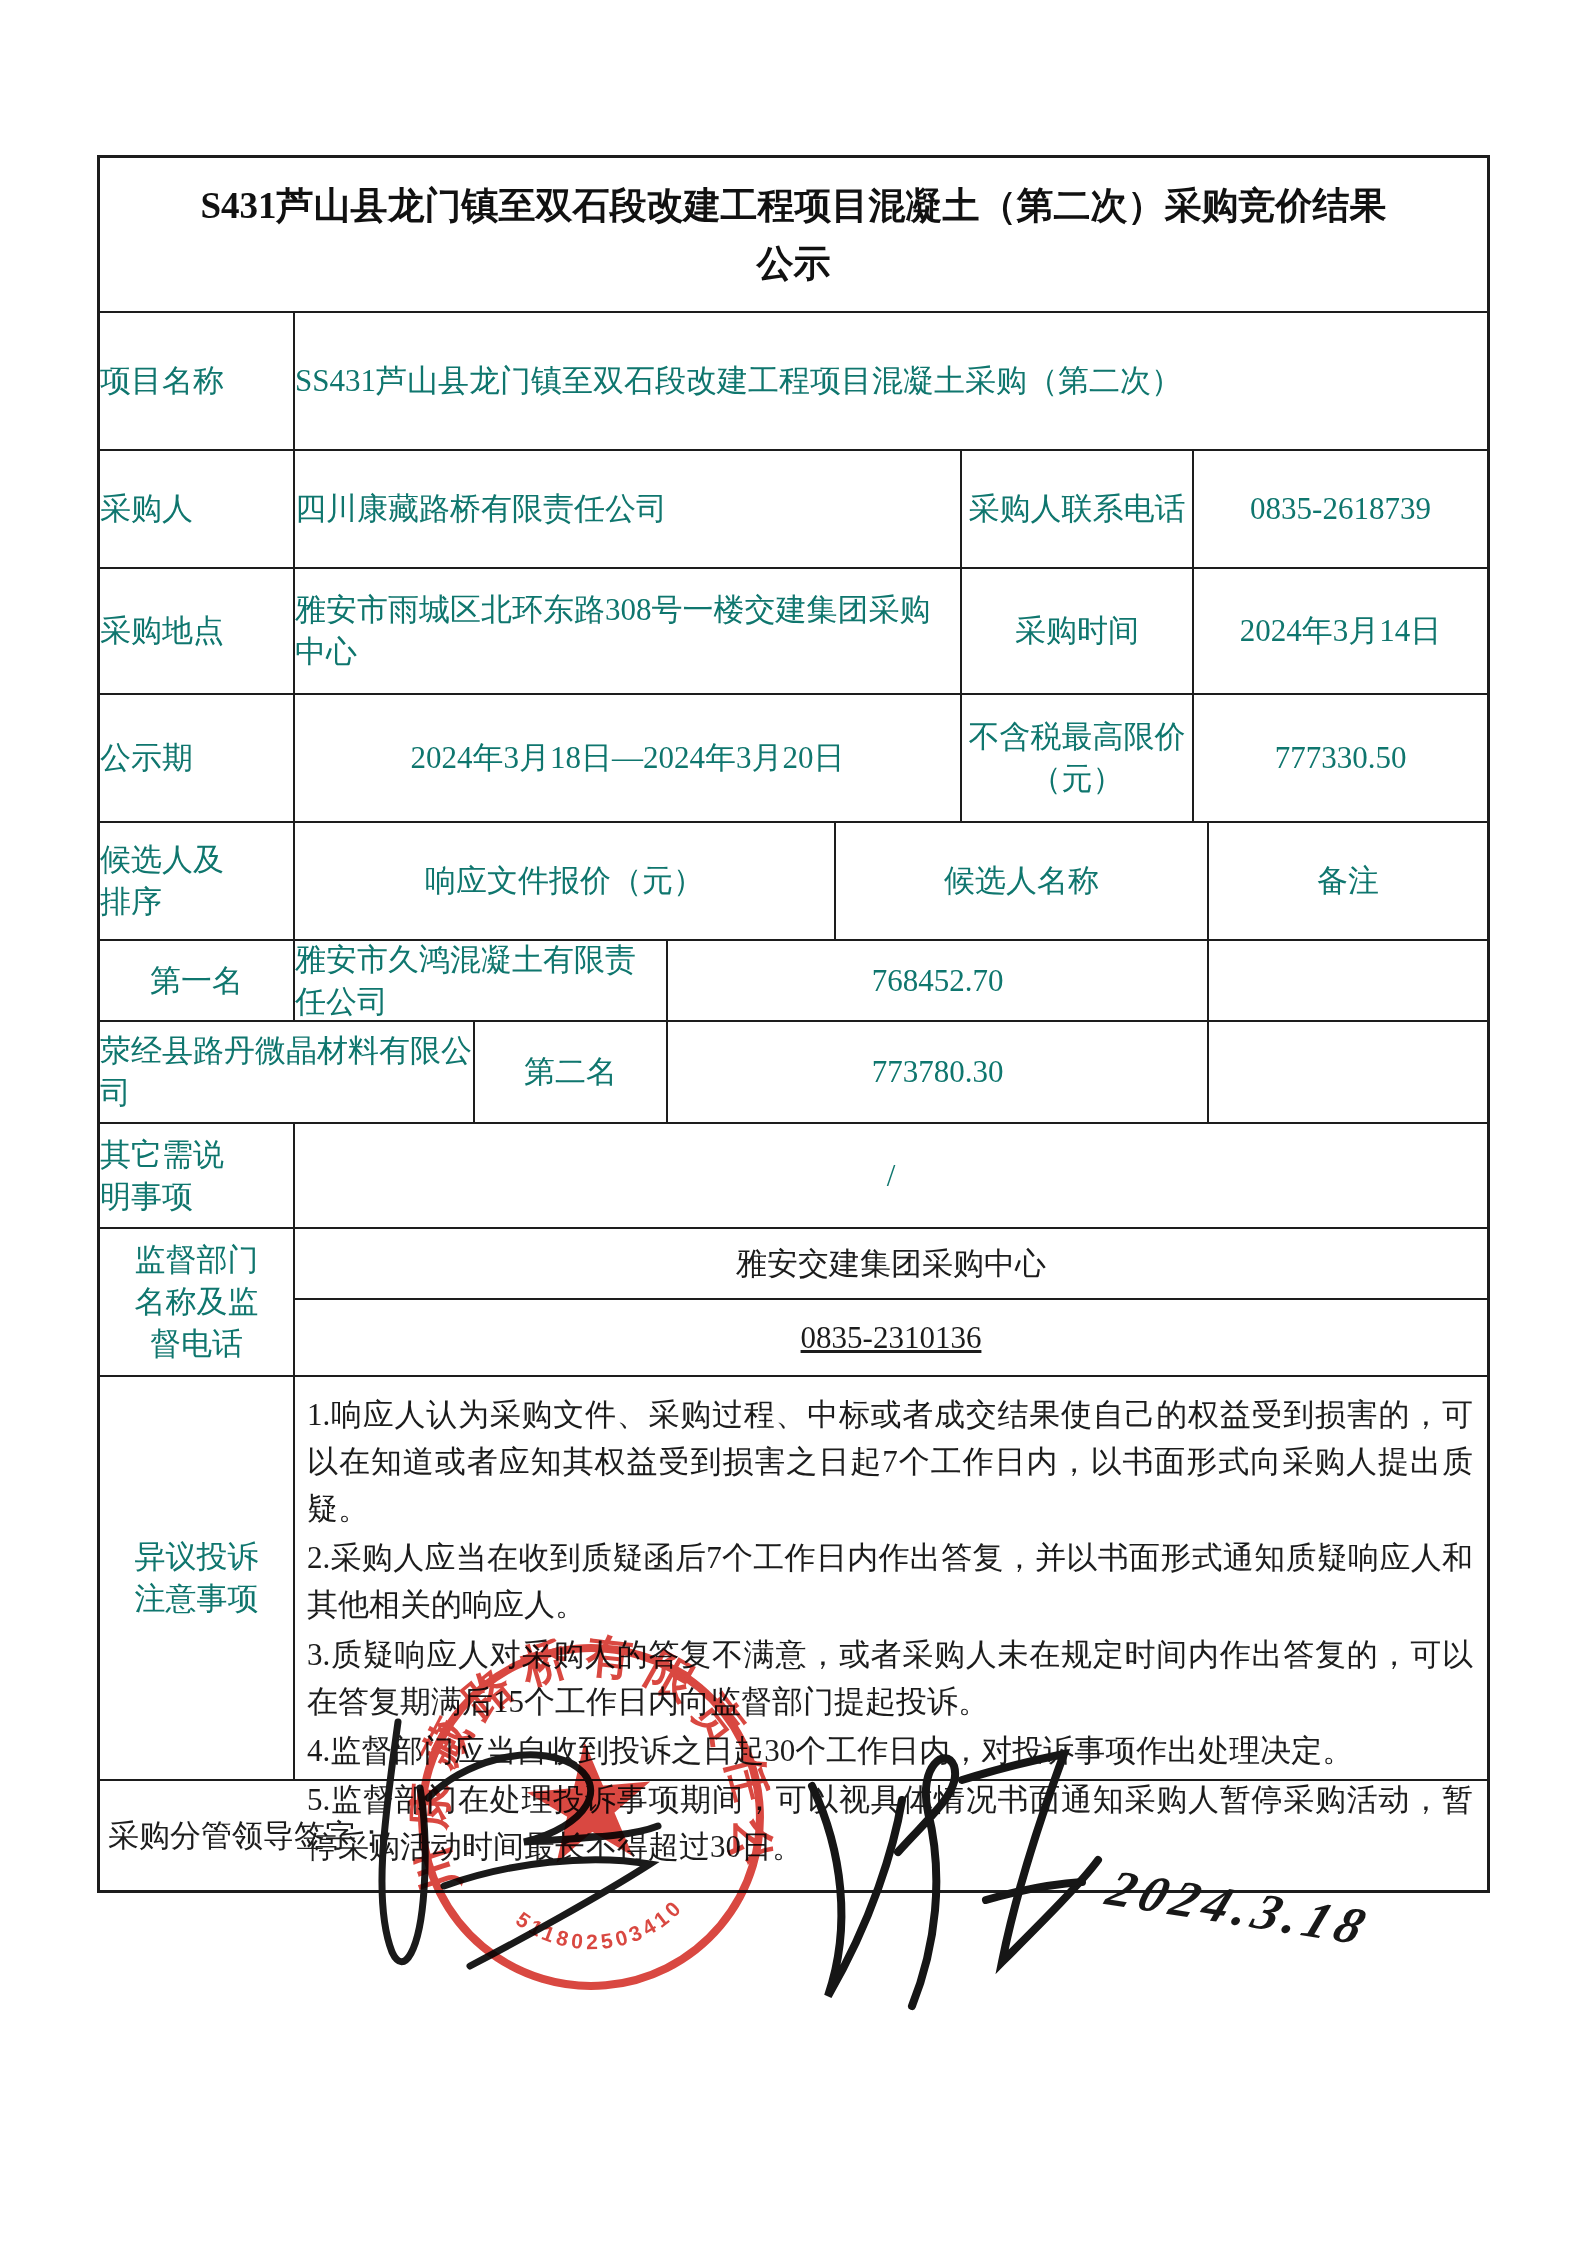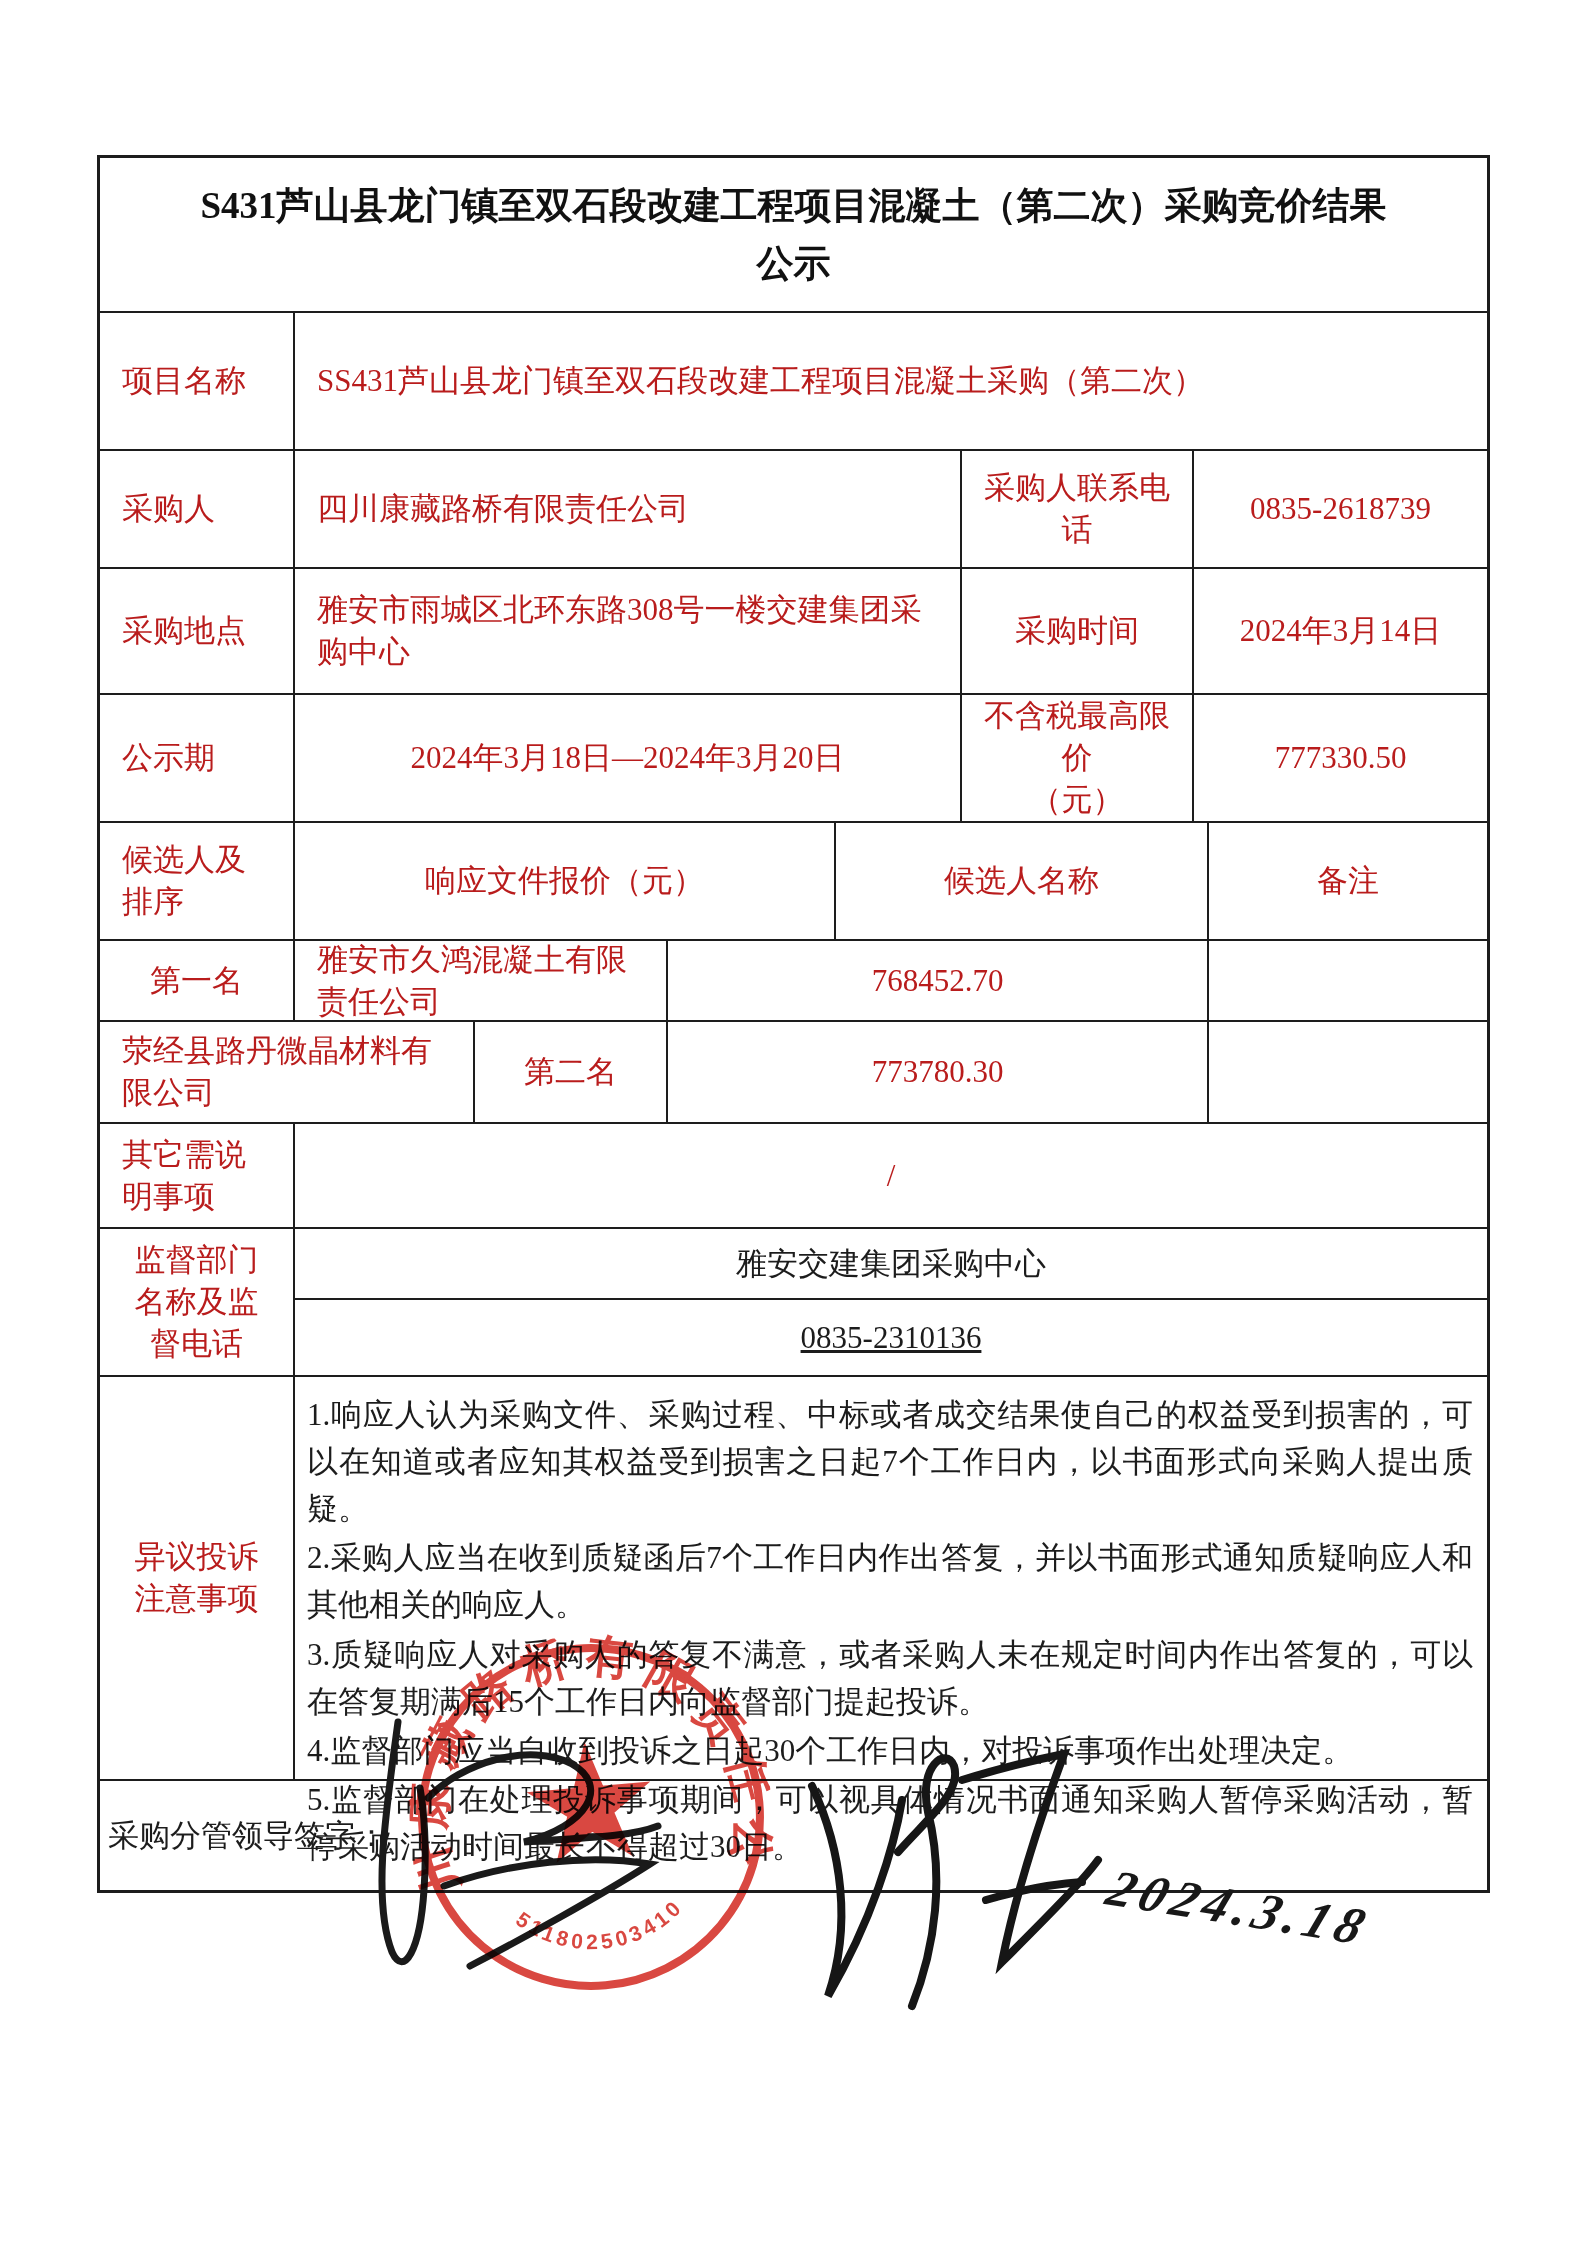--- a/index.html
+++ b/index.html
@@ -10,21 +10,21 @@
   }
   .doc-table{
     position:absolute;left:97px;top:155px;width:1393px;
     border:3px solid #1d1d1d;box-sizing:border-box;background:#fff;
   }
   .row{display:flex;box-sizing:border-box;border-top:2px solid #1d1d1d;}
   .row:first-child{border-top:none;}
   .cell{
     box-sizing:border-box;border-left:2px solid #1d1d1d;
     display:flex;align-items:center;font-size:31px;line-height:1.35;
-    padding:6px 22px;color:#b91c1c;
+    padding:6px 0;color:#0f766e;
   }
   .cell:first-child{border-left:none;}
   .preline{white-space:pre-line;}
   .c-center{justify-content:center;text-align:center;}
   .c-left{justify-content:flex-start;text-align:left;}
   
   .colA{width:193px;flex:none;}
   .colB{width:667px;flex:none;}
   .colC{width:232px;flex:none;}
   .colD{flex:1;}

